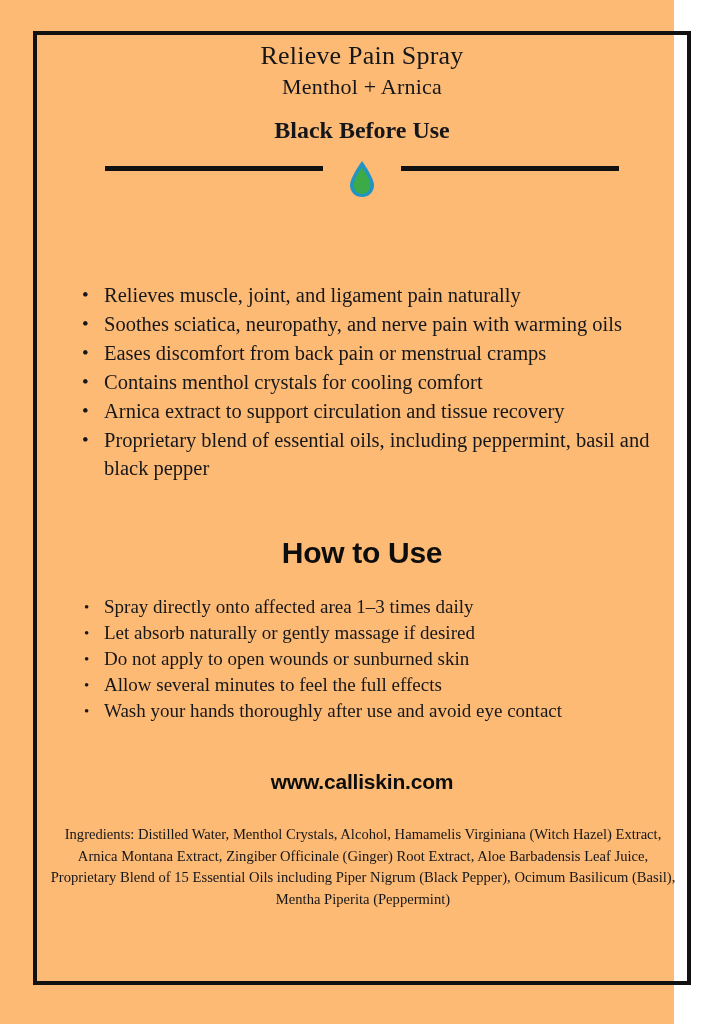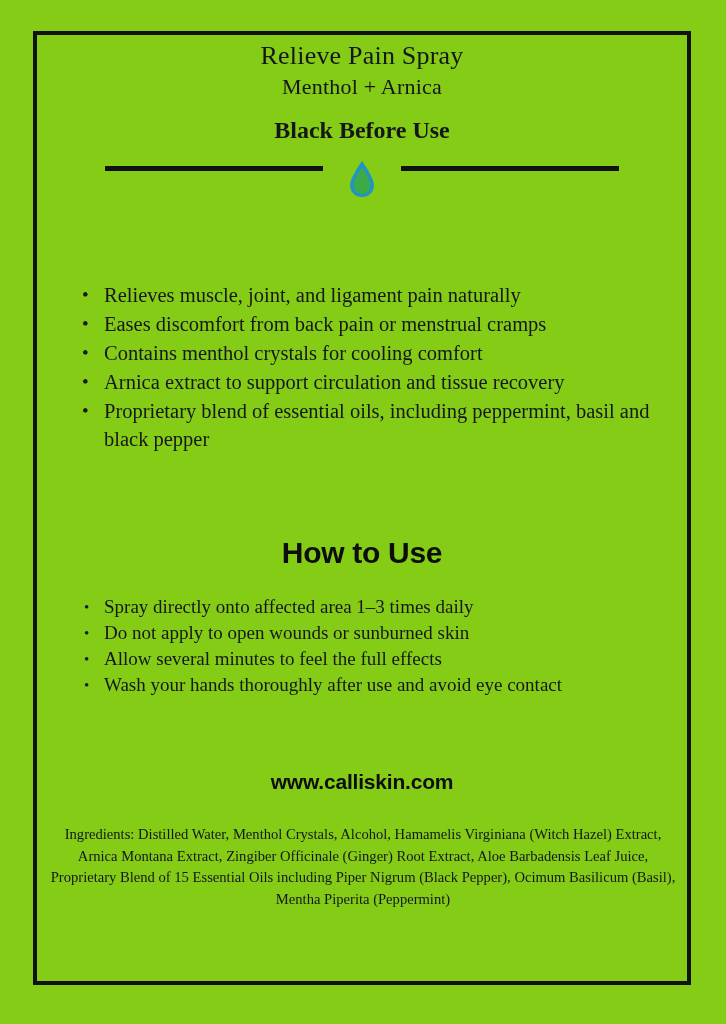--- a/index.html
+++ b/index.html
@@ -13,23 +13,23 @@
     overflow: hidden;
     font-family: "Liberation Serif", serif;
     color: #111111;
     -webkit-font-smoothing: antialiased;
   }
 
   #label-card {
     position: absolute;
     left: 0;
     top: 0;
-    width: 726px;
+    width: 674px;
     height: 1024px;
-    background: #84cc16;
+    background: #fdba74;
   }
 
   
   #outer-frame {
     position: absolute;
     left: 33px;
     top: 31px;
     width: 658px;
     height: 954px;
     border: 4px solid #121212;
@@ -252,30 +252,32 @@
     <div class="divider-line right"></div>
     <svg id="droplet-icon" viewBox="0 0 28 38">
       <path d="M14 1 C14 1 26 17.5 26 25.2 C26 32.3 20.6 37 14 37 C7.4 37 2 32.3 2 25.2 C2 17.5 14 1 14 1 Z" fill="#2194c6"></path>
       <path d="M14 7.5 C14 7.5 22.3 18.6 22.3 25.1 C22.3 30.6 18.6 34 14 34 C9.4 34 5.7 30.6 5.7 25.1 C5.7 18.6 14 7.5 14 7.5 Z" fill="#3cab47"></path>
     </svg>
   </div>
 
 
   <ul class="bullet-list" id="inside-list">
     <li class="bullet-item">Relieves muscle, joint, and ligament pain naturally</li>
+    <li class="bullet-item">Soothes sciatica, neuropathy, and nerve pain with warming oils</li>
     <li class="bullet-item">Eases discomfort from back pain or menstrual cramps</li>
     <li class="bullet-item">Contains menthol crystals for cooling comfort</li>
     <li class="bullet-item">Arnica extract to support circulation and tissue recovery</li>
     <li class="bullet-item">Proprietary blend of essential oils, including peppermint, basil and black pepper</li>
   </ul>
 
   <div class="section-heading" id="heading-how-to-use">How to Use</div>
 
   <ul class="bullet-list" id="use-list">
     <li class="bullet-item">Spray directly onto affected area 1–3 times daily</li>
+    <li class="bullet-item">Let absorb naturally or gently massage if desired</li>
     <li class="bullet-item">Do not apply to open wounds or sunburned skin</li>
     <li class="bullet-item">Allow several minutes to feel the full effects</li>
     <li class="bullet-item">Wash your hands thoroughly after use and avoid eye contact</li>
   </ul>
 
   <div id="website">www.calliskin.com</div>
 
   <div id="ingredients">Ingredients: Distilled Water, Menthol Crystals, Alcohol, Hamamelis Virginiana (Witch Hazel) Extract, Arnica Montana Extract, Zingiber Officinale (Ginger) Root Extract, Aloe Barbadensis Leaf Juice, Proprietary Blend of 15 Essential Oils including Piper Nigrum (Black Pepper), Ocimum Basilicum (Basil), Mentha Piperita (Peppermint)</div>
 
 

